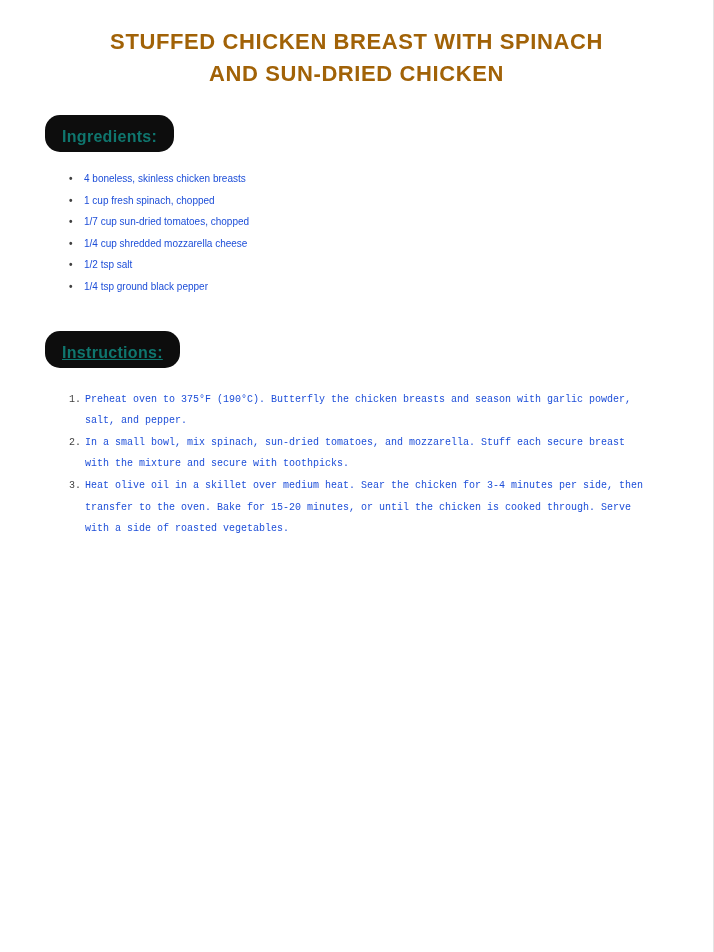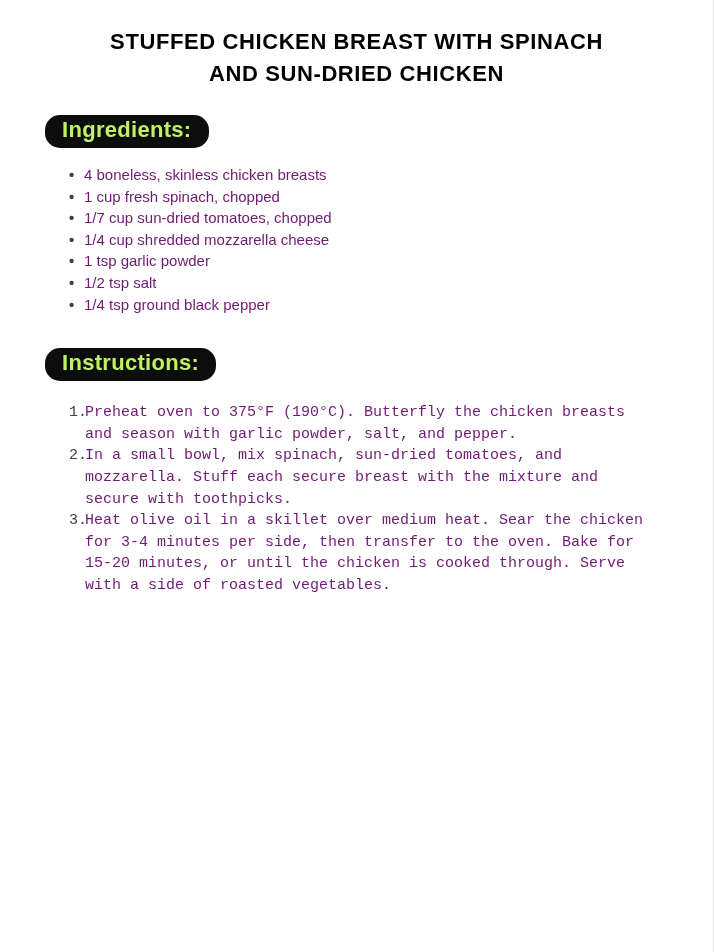--- a/index.html
+++ b/index.html
@@ -15,46 +15,46 @@
     height: 952px;
     background: #ffffff;
     border-right: 1px solid #e4e4e4;
     overflow: hidden;
   }
 
   
   .title {
     margin-top: 26px;
     text-align: center;
-    color: #000000;
+    color: #a16207;
     font-size: 22px;
     line-height: 32px;
     font-weight: 800;
     letter-spacing: 0.6px;
   }
   .title .line { display: block; }
 
   
   .badge {
     display: inline-block;
     margin-left: 45px;
     background: #0d0d0d;
-    color: #bef264;
-    font-size: 22px;
+    color: #0f766e;
+    font-size: 16px;
     font-weight: 700;
     letter-spacing: 0.3px;
     line-height: 1;
-    padding: 4px 17px 7px 17px;
+    padding: 14px 17px 7px 17px;
     border-radius: 15px;
   }
   .badge-ingredients { margin-top: 25px; }
-  .badge-instructions { margin-top: 33px; }
+  .badge-instructions { margin-top: 33px; text-decoration: underline; }
 
   
-  .body-text { color: #701a75; font-size: 15px; line-height: 21.6px; }
+  .body-text { color: #1d4ed8; font-size: 10px; line-height: 21.6px; }
 
   ul.ingredients {
     list-style: none;
     margin-top: 16px;
     margin-left: 84px;
     margin-right: 60px;
   }
   ul.ingredients li {
     position: relative;
     margin-bottom: 0;
@@ -98,21 +98,20 @@
     <span class="line">AND SUN-DRIED CHICKEN</span>
   </h1>
 
   <div class="badge badge-ingredients">Ingredients:</div>
 
   <ul class="ingredients body-text">
     <li>4 boneless, skinless chicken breasts</li>
     <li>1 cup fresh spinach, chopped</li>
     <li>1/7 cup sun-dried tomatoes, chopped</li>
     <li>1/4 cup shredded mozzarella cheese</li>
-    <li>1 tsp garlic powder</li>
     <li>1/2 tsp salt</li>
     <li>1/4 tsp ground black pepper</li>
   </ul>
 
   <div class="badge badge-instructions">Instructions:</div>
 
   <ol class="instructions body-text">
     <li>Preheat oven to 375°F (190°C). Butterfly the chicken breasts and season with garlic powder, salt, and pepper.</li>
     <li>In a small bowl, mix spinach, sun-dried tomatoes, and mozzarella. Stuff each secure breast with the mixture and secure with toothpicks.</li>
     <li>Heat olive oil in a skillet over medium heat. Sear the chicken for 3-4 minutes per side, then transfer to the oven. Bake for 15-20 minutes, or until the chicken is cooked through. Serve with a side of roasted vegetables.</li>

